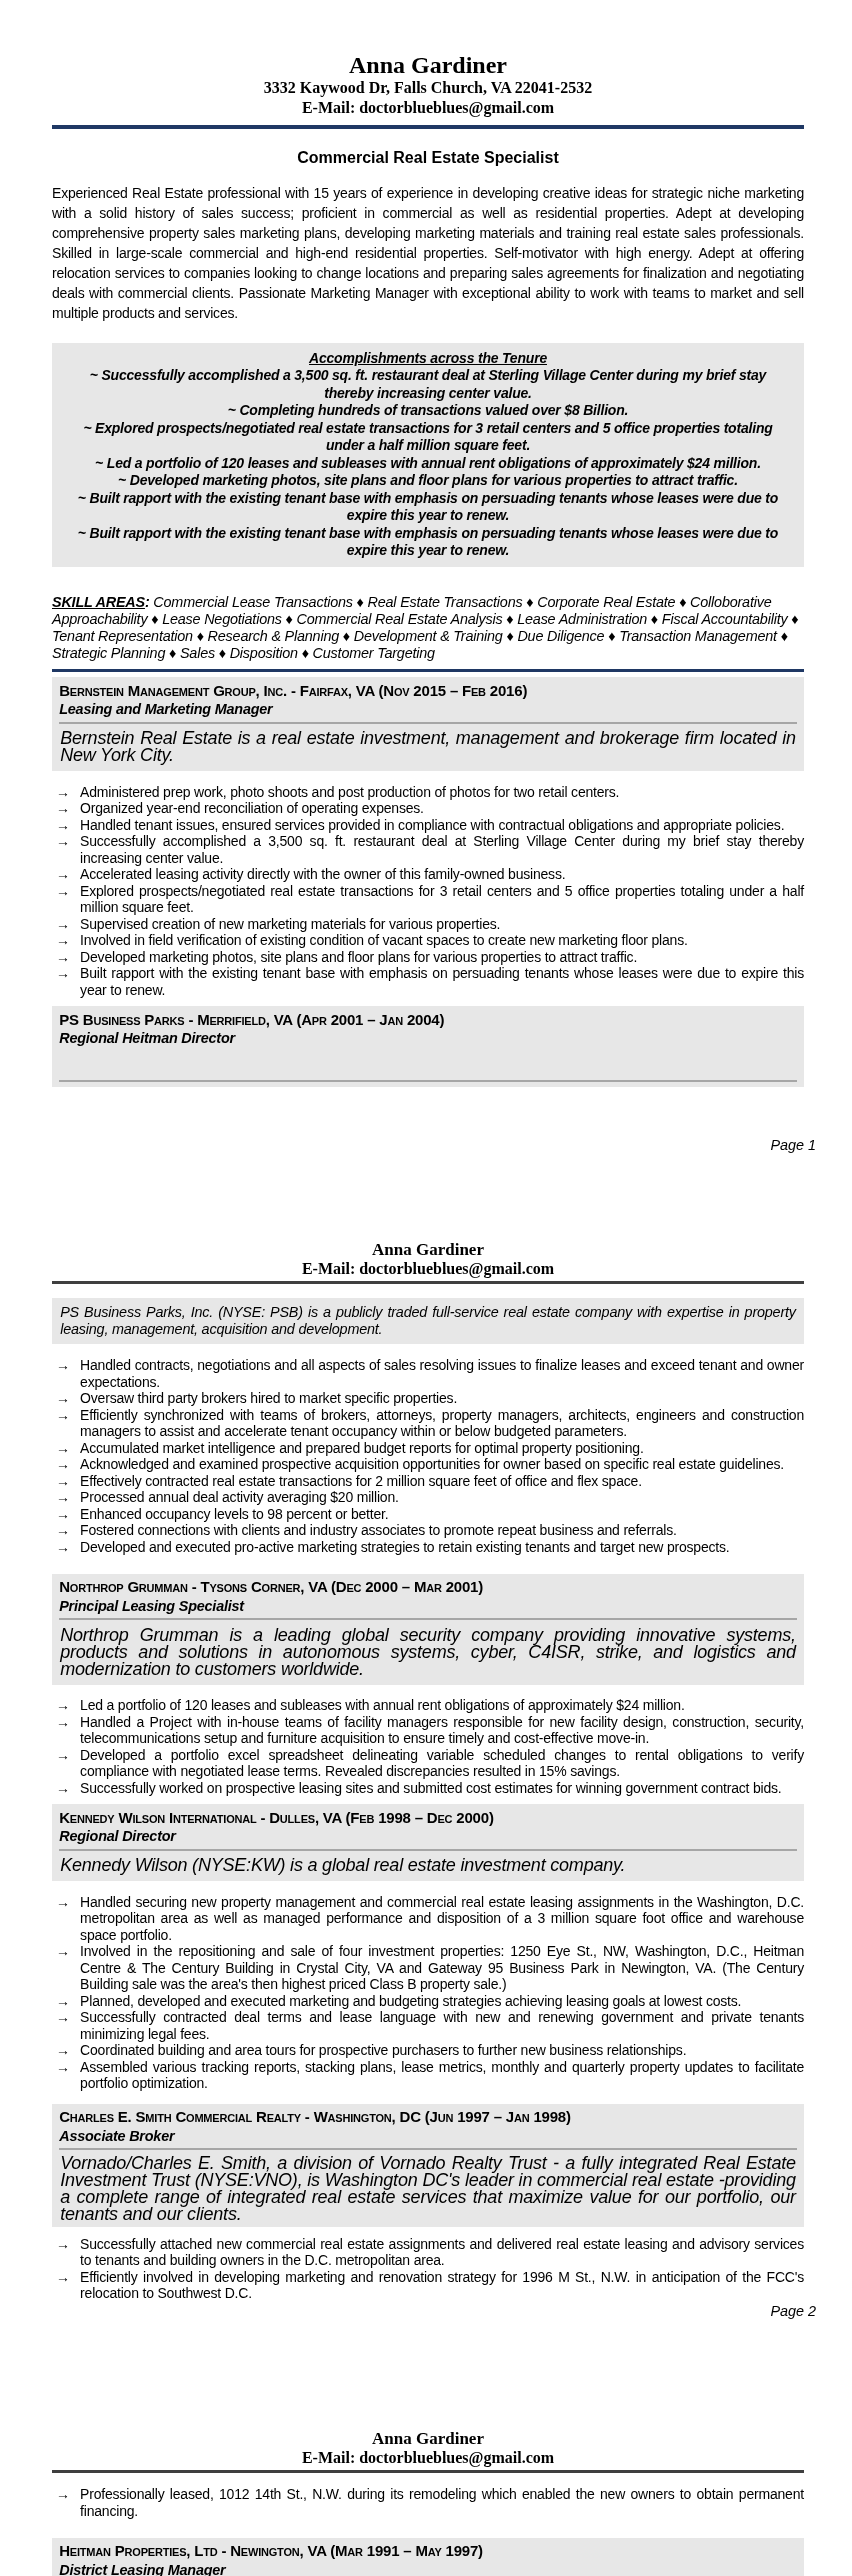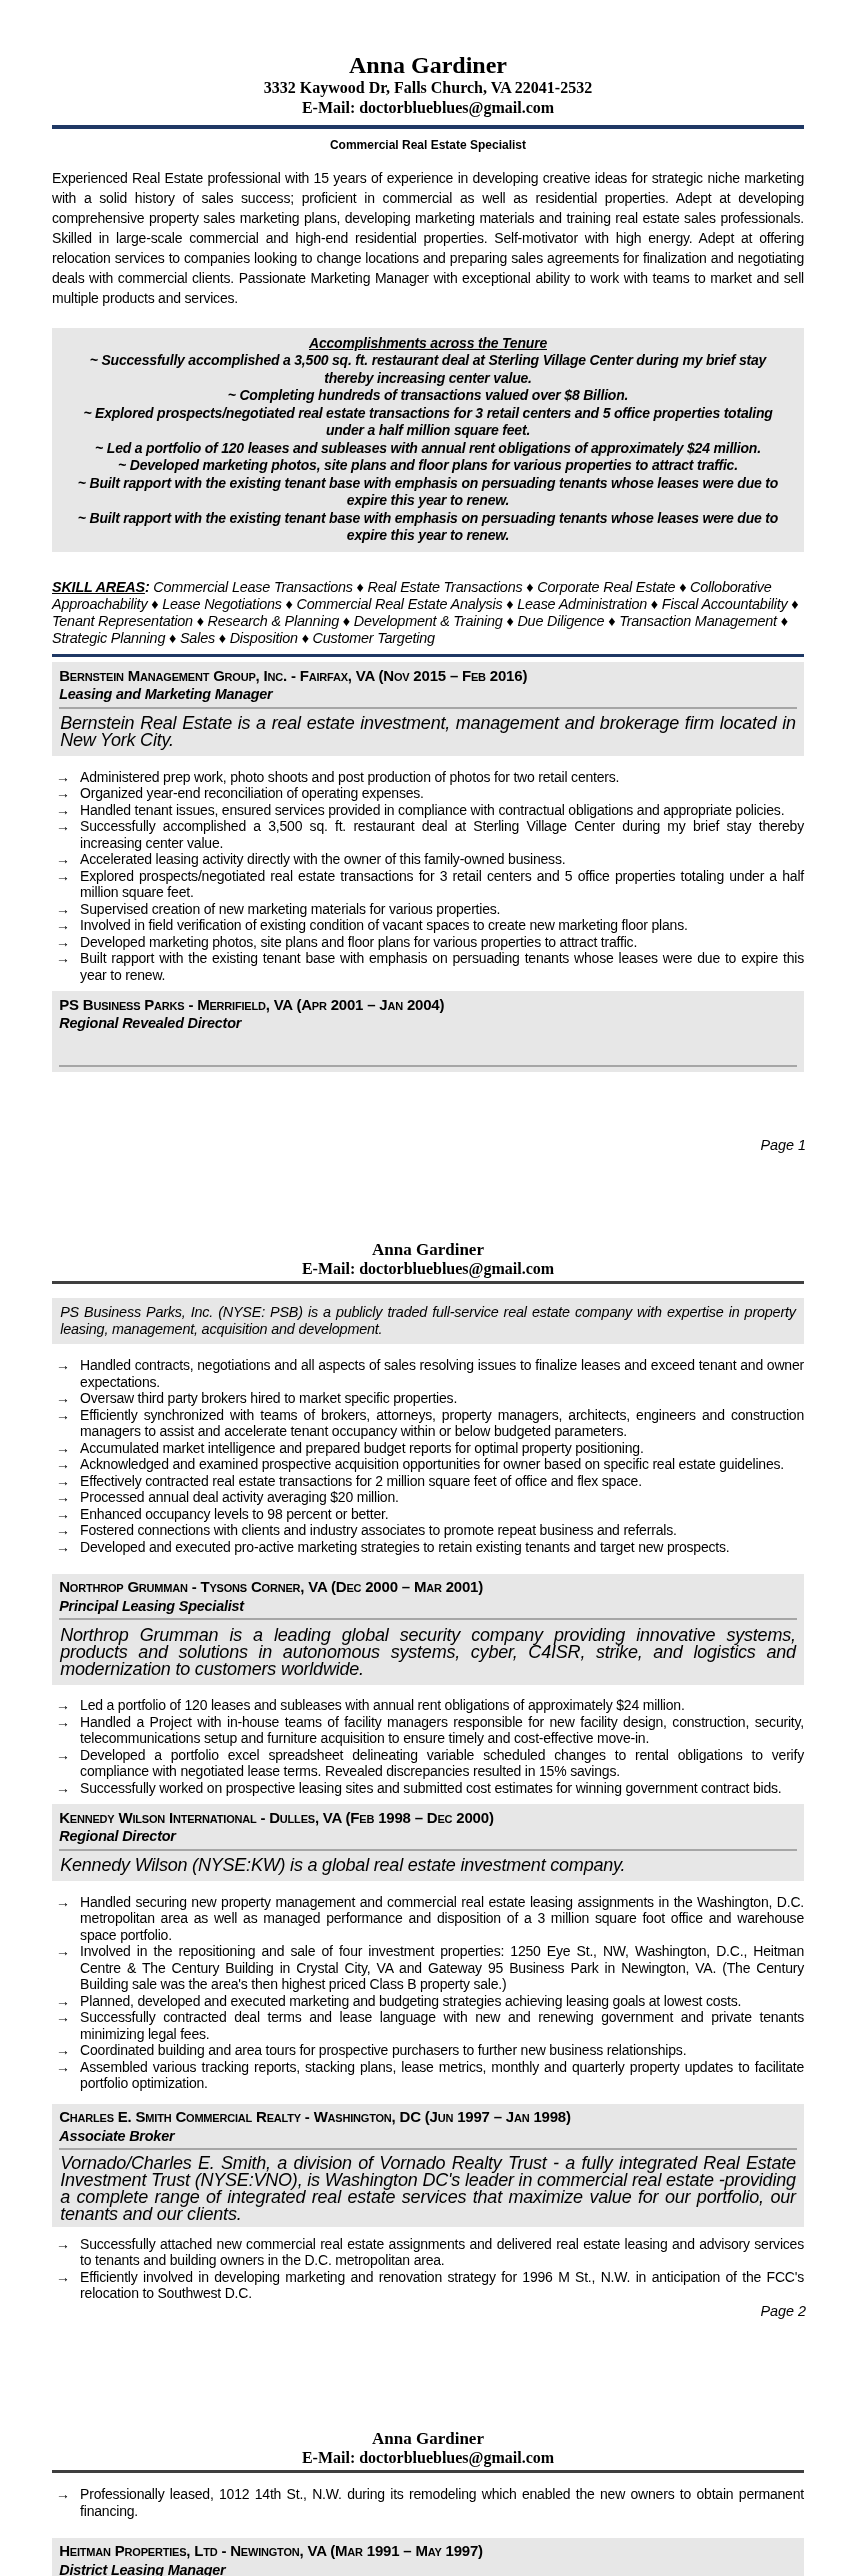--- a/index.html
+++ b/index.html
@@ -7,21 +7,21 @@
           font-family:"Liberation Sans","DejaVu Sans",sans-serif;overflow:hidden;}
   .page-block{position:absolute;left:52px;width:752px;}
   .serif{font-family:"Liberation Serif","DejaVu Serif",serif;}
   .r-name1{font-size:24px;font-weight:bold;text-align:center;line-height:26px;}
   .r-contact{font-size:16px;font-weight:bold;text-align:center;line-height:19.6px;}
   .r-name2{font-size:17px;font-weight:bold;text-align:center;line-height:19.6px;}
   .r-email2{font-size:16px;font-weight:bold;text-align:center;line-height:18.5px;}
   .rule-navy{height:4.1px;background:#1F3864;margin-top:8.2px;}
   .rule-navy-thin{height:3.6px;background:#1F3864;margin-top:6.7px;}
   .rule-dark{height:3.1px;background:#3F3F3F;margin-top:3.1px;}
-  .doc-title{font-size:12px;font-weight:bold;text-align:center;margin-top:9px;}
+  .doc-title{font-size:16px;font-weight:bold;text-align:center;margin-top:20px;}
   .summary{margin-top:15.5px;font-size:14px;line-height:20px;text-align:justify;letter-spacing:-0.2px;}
   .acc-box{margin-top:19.6px;background:#E7E7E7;padding:7.2px 13.4px;font-weight:bold;font-style:italic;
            text-align:center;font-size:14px;line-height:17.5px;letter-spacing:-0.2px;}
   .acc-title{text-decoration:underline;}
   .skills{margin-top:27px;text-align:left;font-style:italic;font-size:14.4px;line-height:17px;letter-spacing:-0.2px;}
   .skills .lbl{font-weight:bold;text-decoration:underline;}
   .skills .lbl-colon{font-weight:bold;}
   .sec-heading{font-size:15.5px;font-weight:bold;text-align:center;letter-spacing:0.2px;}
   .job-box{background:#E7E7E7;padding:5.2px 7.2px 0 7.2px;}
   .job-company{font-size:15px;font-weight:bold;font-variant:small-caps;line-height:16.5px;letter-spacing:-0.2px;}
@@ -29,21 +29,21 @@
   .job-divider{height:2.1px;background:#A6A6A6;margin-top:4.1px;}
   .job-desc{font-style:italic;font-size:18px;line-height:17px;padding:6.2px 1px 7.2px 1px;text-align:justify;letter-spacing:-0.2px;}
   .job-spacer{height:29px;}
   .box-pb{height:5.2px;}
   .desc-box{background:#E7E7E7;padding:6.2px 8.2px;font-style:italic;font-size:14.4px;line-height:17px;
             text-align:justify;letter-spacing:-0.2px;}
   .bullets{margin-top:12.4px;}
   .bullet{display:flex;font-size:14px;line-height:16.5px;letter-spacing:-0.2px;}
   .bullet .arrow{flex:0 0 24px;padding-left:4.1px;}
   .bullet .btext{flex:1;text-align:justify;}
-  .page-num{position:absolute;right:46px;font-style:italic;font-size:14.4px;}
+  .page-num{position:absolute;right:36px;font-style:italic;font-size:14.4px;}
 </style>
 </head>
 <body>
 
 <div class="canvas">
 
   <div class="page-block" style="top:52px">
     <div class="serif r-name1">Anna Gardiner</div>
     <div class="serif r-contact">3332 Kaywood Dr, Falls Church, VA 22041-2532</div>
     <div class="serif r-contact">E-Mail: doctorblueblues@gmail.com</div>
@@ -115,21 +115,21 @@
           <span class="btext">Developed marketing photos, site plans and floor plans for various properties to attract traffic.</span>
         </div>
       <div class="bullet">
           <span class="arrow">→</span>
           <span class="btext">Built rapport with the existing tenant base with emphasis on persuading tenants whose leases were due to expire this year to renew.</span>
         </div>
     </div>
 
     <div class="job-box" style="margin-top:8.2px">
       <div class="job-company">PS Business Parks - Merrifield, VA (Apr 2001 – Jan 2004)</div>
-      <div class="job-title">Regional Revealed Director</div>
+      <div class="job-title">Regional Heitman Director</div>
       <div class="job-spacer"></div>
       <div class="job-divider"></div>
       <div class="box-pb"></div>
     </div>
   </div>
   <div class="page-num" style="top:1137px">Page 1</div>
 
   <div class="page-block" style="top:1240px">
     <div class="serif r-name2">Anna Gardiner</div>
     <div class="serif r-email2">E-Mail: doctorblueblues@gmail.com</div>

